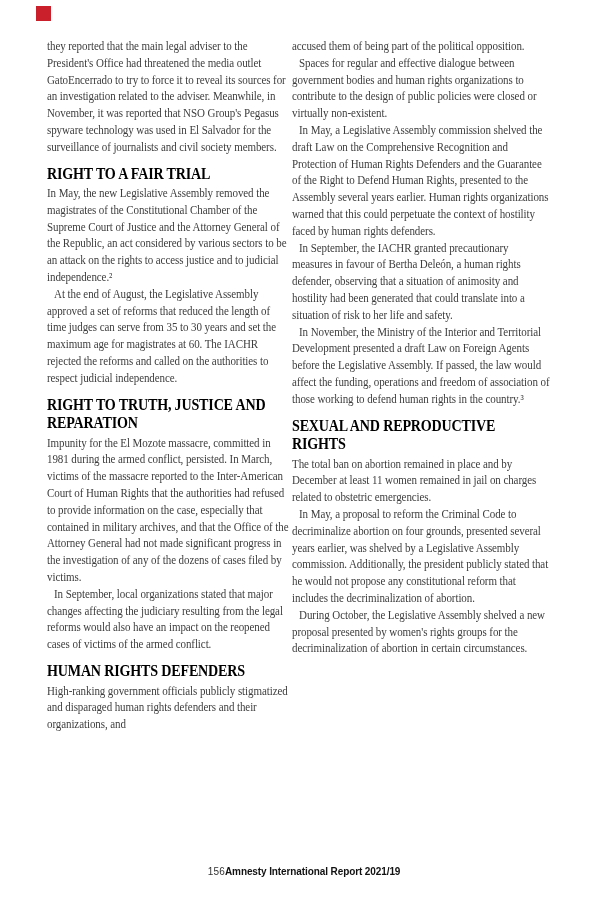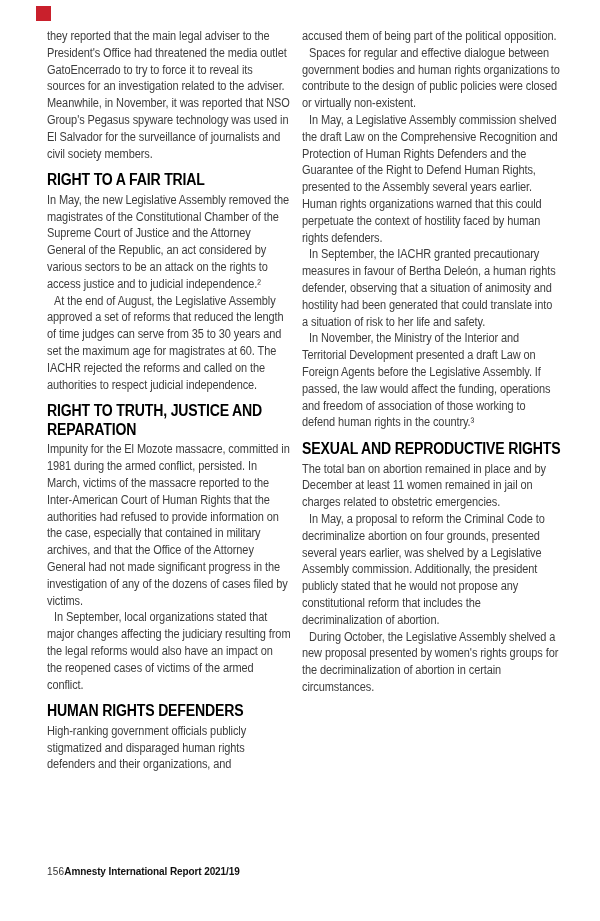--- a/index.html
+++ b/index.html
@@ -11,22 +11,22 @@
     overflow: hidden;
   }
   .page { position: absolute; inset: 0; background: #ffffff; }
 
   .corner-marker {
     position: absolute; left: 36px; top: 6px;
     width: 15px; height: 15px;
   }
 
   .columns {
-    position: absolute; left: 47px; top: 28px;
-    display: flex; gap: 11px;
+    position: absolute; left: 47px; top: 38px;
+    display: flex; gap: 1px; font-family: Liberation Serif, serif;
   }
   .col { overflow: visible; }
   .col-left  { width: 244px; }
   .col-right { width: 259px; }
   .col-inner { transform: scaleX(0.88); transform-origin: 0 0; }
   .col-left  .col-inner { width: 277px; }
   .col-right .col-inner { width: 294px; }
 
   p.body {
     margin: 0;
@@ -43,21 +43,21 @@
     line-height: 18.5px;
     letter-spacing: -0.2px;
     font-weight: bold;
     color: #000000;
     text-transform: uppercase;
   }
   .col-inner > :first-child { margin-top: 0; }
 
   .footer {
     position: absolute; left: 47px; right: 39px; top: 866px;
-    display: flex; justify-content: flex-start; align-items: baseline;
+    display: flex; justify-content: center; align-items: baseline;
   }
   .footer .page-num {
     font-size: 10px; color: #333333; letter-spacing: 0.2px;
   }
   .footer .report-title {
     font-size: 10px; font-weight: bold; color: #111111; letter-spacing: -0.1px;
   }
 </style>
 </head>
 <body>

